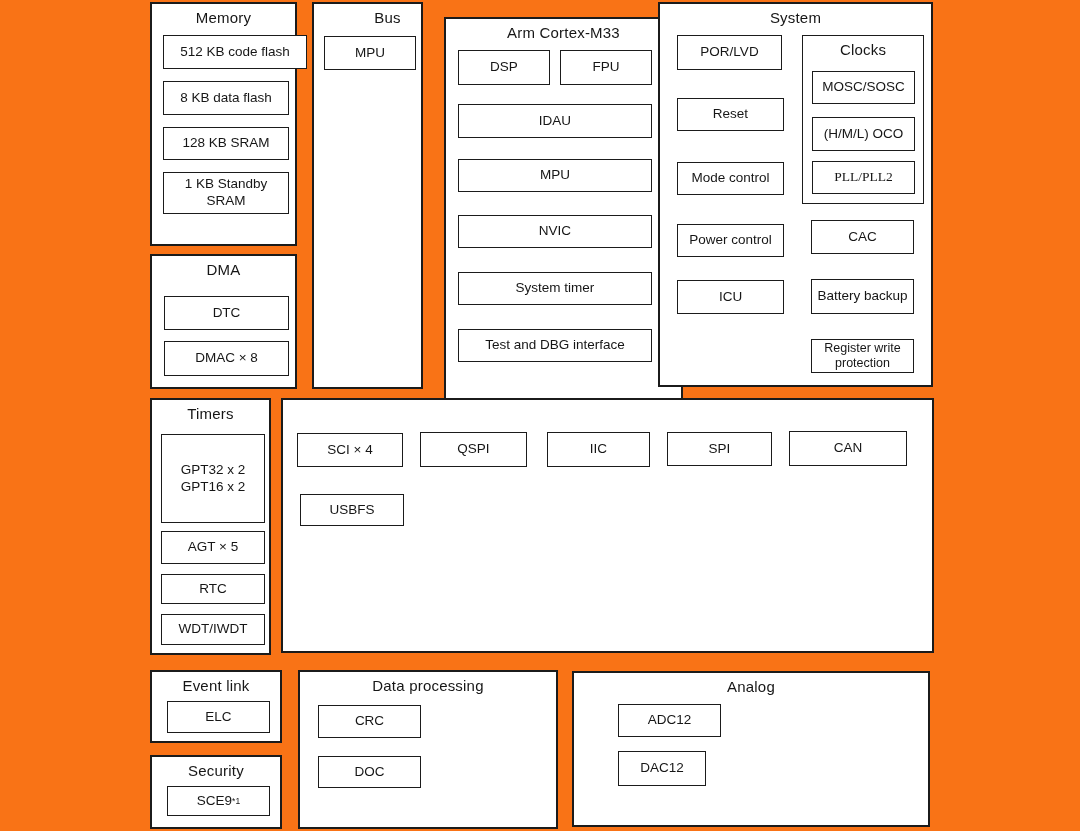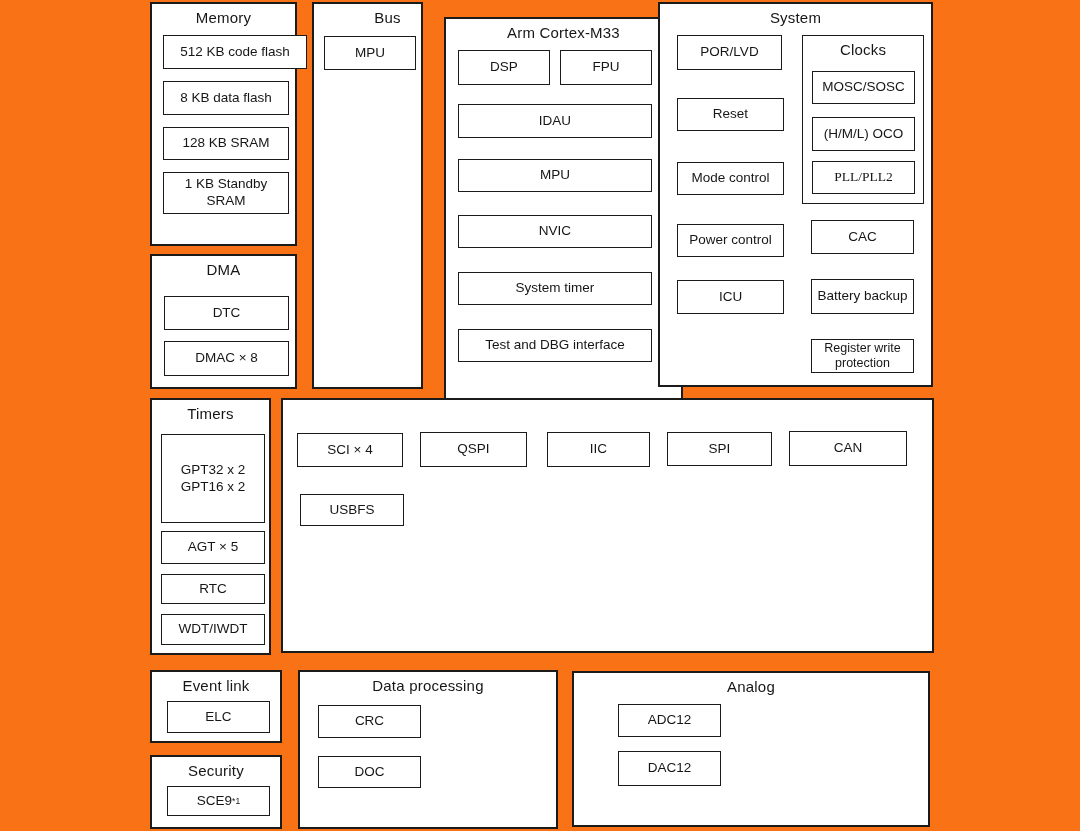--- a/index.html
+++ b/index.html
@@ -118,16 +118,16 @@
 
   <div class="panel" style="left:298px;top:670px;width:260px;height:159px;">
     <div class="panel-title">Data processing</div>
     <div class="cell" style="left:18px;top:33px;width:103px;height:33px;">CRC</div>
     <div class="cell" style="left:18px;top:84px;width:103px;height:32px;">DOC</div>
   </div>
 
   <div class="panel" style="left:572px;top:671px;width:358px;height:156px;">
     <div class="panel-title">Analog</div>
     <div class="cell" style="left:44px;top:31px;width:103px;height:33px;">ADC12</div>
-    <div class="cell" style="left:44px;top:78px;width:103px;height:35px;">DAC12</div>
+    <div class="cell" style="left:44px;top:78px;width:88px;height:35px;">DAC12</div>
   </div>
 
 </div>
 
 </body></html>

